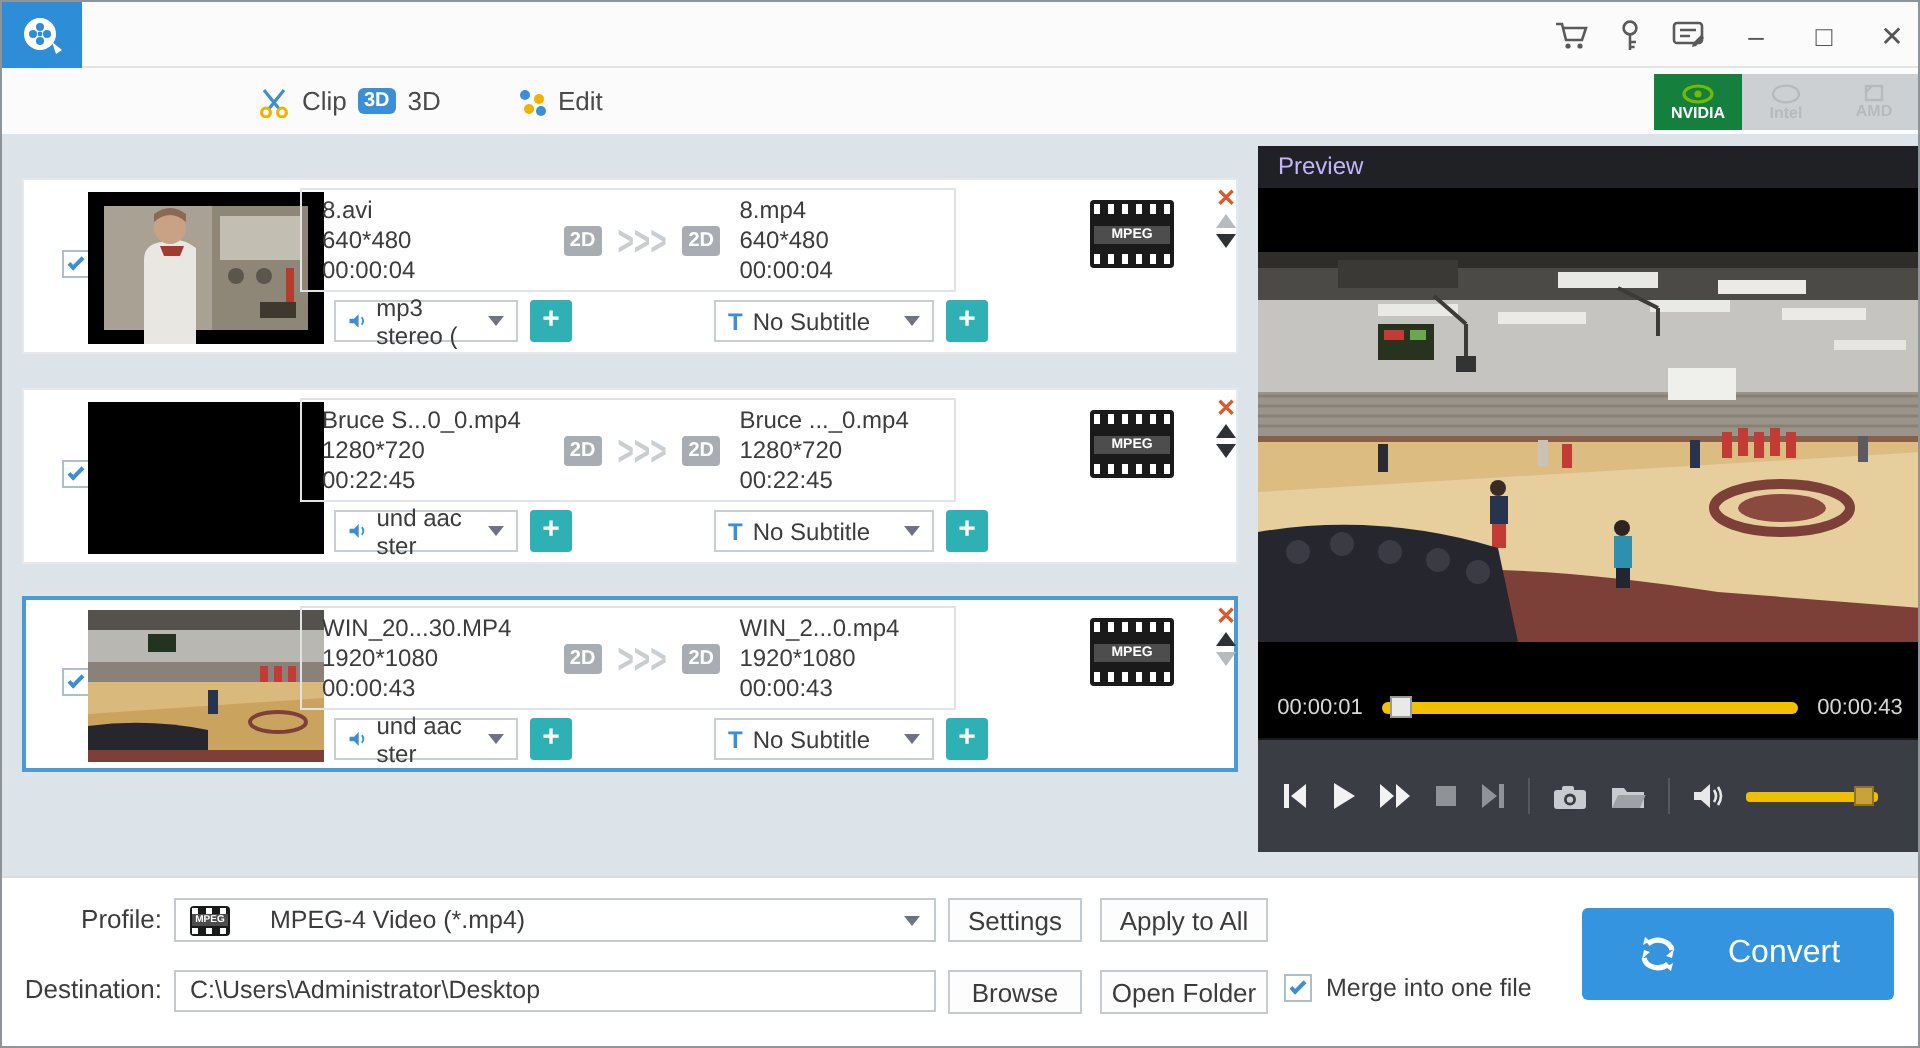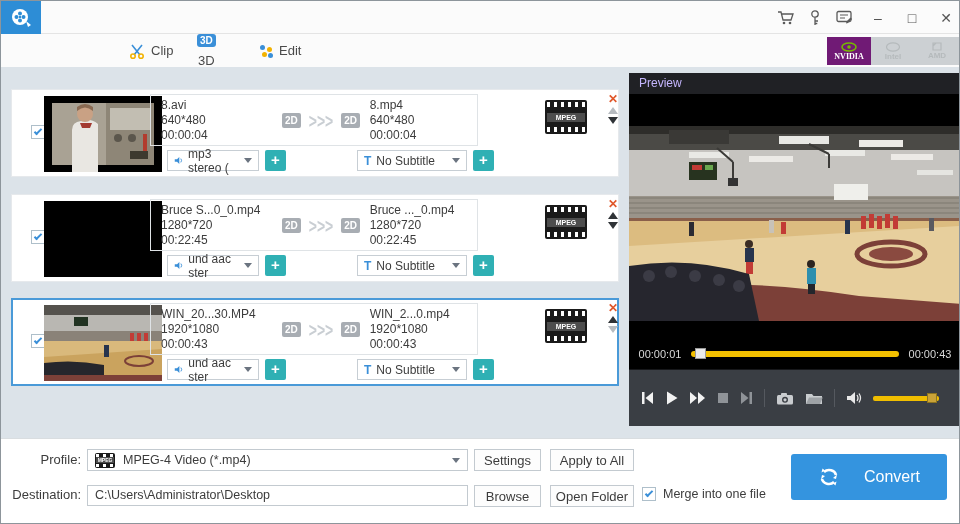--- a/index.html
+++ b/index.html
@@ -17,21 +17,21 @@
 
   
   .toolbar { position:absolute; top:33px; left:0; width:960px; height:33px; background:#fbfbfb; }
   .tool { position:absolute; top:0; height:33px; display:flex; align-items:center; gap:6px; font-size:13px; color:#4a4a4a; cursor:default; }
   .caret-dn { width:0; height:0; border-left:4px solid transparent; border-right:4px solid transparent; border-top:5px solid #6b7480; display:inline-block; }
   .badge3d { background:#3a8fd8; color:#fff; font-size:10px; font-weight:bold; border-radius:3px; padding:1px 3px; }
   .editdots { position:relative; width:14px; height:14px; }
   .editdots i { position:absolute; width:5px; height:5px; border-radius:50%; }
   .gpu { position:absolute; right:2px; top:3px; display:flex; }
   .gpubox { width:44px; height:28px; display:flex; flex-direction:column; align-items:center; justify-content:center; font-size:8px; }
-  .gpubox.nv { background:#701a75; color:#fff; font-weight:bold;font-family:Liberation Serif, serif; }
+  .gpubox.nv { background:#15803d; color:#fff; font-weight:bold; }
   .gpubox.gray { background:#ccd0d3; color:#b5babc; font-weight:bold; }
 
   
   .filecard { position:absolute; left:10px; width:608px; height:88px; background:#fff; border:1px solid #e6e9ec; }
   .filecard.selected { outline:2px solid #4a9ad8; outline-offset:-2px; }
   .chkbox { position:absolute; width:14px; height:14px; background:#fff; border:1px solid #aebfca; display:flex; align-items:center; justify-content:center; }
   .chkmark { width:8px; height:4px; border-left:2px solid #3a8fd8; border-bottom:2px solid #3a8fd8; transform:rotate(-45deg); margin-top:-2px; }
   .thumb { position:absolute; left:32px; top:6px; width:118px; height:76px; background:#000; overflow:hidden; }
   .thumb svg { display:block; }
   .infobox { position:absolute; left:138px; top:4px; width:328px; height:52px; border:1px solid #dfe3e6; display:flex; align-items:center; }
@@ -65,21 +65,21 @@
   .tlhandle { position:absolute; top:-3px; left:4px; width:11px; height:11px; background:#e9e9e9; border:1px solid #9a9a9a; }
   .pvctrl { position:absolute; top:296px; left:0; width:332px; height:57px; background:#3a3e44; border-top:1px solid #17181b; display:flex; align-items:center; padding:0 12px; gap:11px; }
   .pvctrl svg { display:block; cursor:default; }
   .vsep { width:1px; height:18px; background:#55595f; }
   .volbar { position:relative; width:66px; height:5px; background:#f0be00; border-radius:2px; }
   .volhandle { position:absolute; right:2px; top:-3px; width:10px; height:10px; background:#caa338; border:1px solid #8d7category:none; border:1px solid #8d7420; }
 
   
   .bottom { position:absolute; top:437px; left:0; width:960px; height:87px; background:#fff; border-top:1px solid #d9dde0; }
   .blabel { position:absolute; width:78px; text-align:right; font-size:13px; color:#3c3c3c; }
-  .selectbox { position:absolute; left:86px; width:381px; height:22px; background:#fff; border:1px solid #c3cad0; display:flex; align-items:center; gap:8px; padding:0 7px; font-size:12.5px; }
+  .selectbox { position:absolute; left:86px; width:381px; height:22px; background:#fff; border:1px solid #c3cad0; display:flex; align-items:center; gap:20px; padding:0 7px; font-size:12.5px; }
   .selectbox .caret-dn { margin-left:auto; }
   .minifmt { width:20px; height:15px; background:#1a1a1a; border-radius:2px; display:flex; flex-direction:column; justify-content:space-between; padding:1px; }
   .minifmt .sprocket { height:3px; }
   .minifmt .fmtlabel { font-size:5px; line-height:6px; }
   .txtinput { position:absolute; left:86px; width:381px; height:21px; background:#fff; border:1px solid #c3cad0; font-size:12.5px; line-height:19px; padding:0 7px; color:#3c3c3c; }
   .btn { position:absolute; height:22px; background:#fdfdfd; border:1px solid #c3cad0; font-size:13px; text-align:center; color:#3c3c3c; display:flex; align-items:center; justify-content:center; cursor:default; }
   .mergewrap { position:absolute; left:641px; top:48px; display:flex; align-items:center; gap:7px; font-size:12.5px; }
   .convertbtn { position:absolute; left:790px; top:15px; width:156px; height:46px; background:#3494df; border-radius:3px; color:#fff; display:flex; align-items:center; justify-content:center; gap:24px; font-size:16px; cursor:default; }
 </style>
 </head>
@@ -122,21 +122,21 @@
 
   <div class="toolbar">
     <div class="tool" style="left:128px;">
       <svg width="16" height="16" viewBox="0 0 16 16">
         <path d="M3 2 L11 12 M13 2 L5 12" stroke="#3a8fd8" stroke-width="1.6"></path>
         <circle cx="4" cy="13.2" r="2.2" fill="none" stroke="#f2b200" stroke-width="1.6"></circle>
         <circle cx="12" cy="13.2" r="2.2" fill="none" stroke="#f2b200" stroke-width="1.6"></circle>
       </svg>
       <span>Clip</span>
     </div>
-    <div class="tool" style="left:196px;flex-direction:column;">
+    <div class="tool" style="left:178px;">
       <span class="badge3d">3D</span>
       <span>3D</span>
     </div>
     <div class="tool" style="left:258px;">
       <span class="editdots">
         <i style="left:1px;top:1px;background:#3a8fd8;"></i>
         <i style="left:8px;top:3px;background:#f2b200;"></i>
         <i style="left:3px;top:8px;background:#f2b200;"></i>
         <i style="left:9px;top:9px;background:#3a8fd8;"></i>
       </span>

